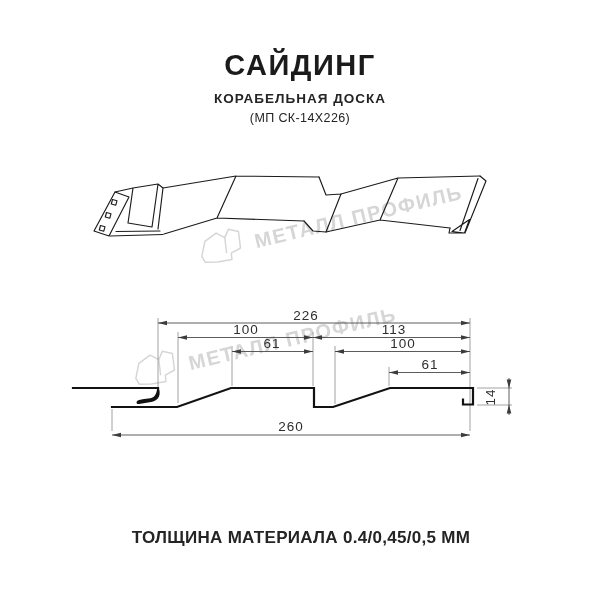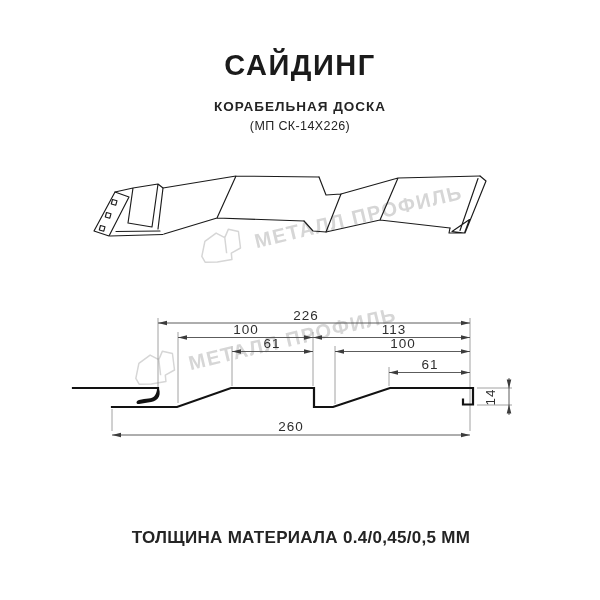--- a/index.html
+++ b/index.html
@@ -2,21 +2,21 @@
 <html><head>
 <meta charset="utf-8">
 <style>
   html,body{margin:0;padding:0;background:#fff;}
   .page{
     position:relative;width:512px;height:600px;background:#fff;overflow:hidden;
     font-family:"Liberation Sans",sans-serif;color:#1d1d1d;
   }
   .header{position:absolute;top:51px;left:0;width:600px;text-align:center;line-height:1;}
   .title{font-size:29px;font-weight:900;letter-spacing:1.5px;color:#1b1b1b;}
-  .subtitle{margin-top:20px;font-size:13.5px;font-weight:700;letter-spacing:1px;color:#242424;}
+  .subtitle{margin-top:12px;font-size:13.5px;font-weight:700;letter-spacing:1px;color:#242424;}
   .model{margin-top:6px;font-size:12.5px;font-weight:400;letter-spacing:.4px;color:#242424;}
   .footer{position:absolute;top:528px;left:1px;width:600px;text-align:center;
     font-size:17px;font-weight:600;letter-spacing:.3px;color:#242424;}
   svg.drawing{position:absolute;left:0;top:0;}
   .ln3d{fill:none;stroke:#1b1b1b;stroke-width:1.15;stroke-linejoin:round;stroke-linecap:round;}
   .wm{fill:none;stroke:#d6d6d6;stroke-width:1.6;stroke-linejoin:round;}
   .wmtext{fill:#d6d6d6;font-weight:700;font-size:20px;letter-spacing:1.5px;font-family:"Liberation Sans",sans-serif;}
   .ext{fill:none;stroke:#8c8c8c;stroke-width:.8;}
   .dim{fill:none;stroke:#4a4a4a;stroke-width:.9;}
   .arr{fill:#3c3c3c;stroke:none;}

